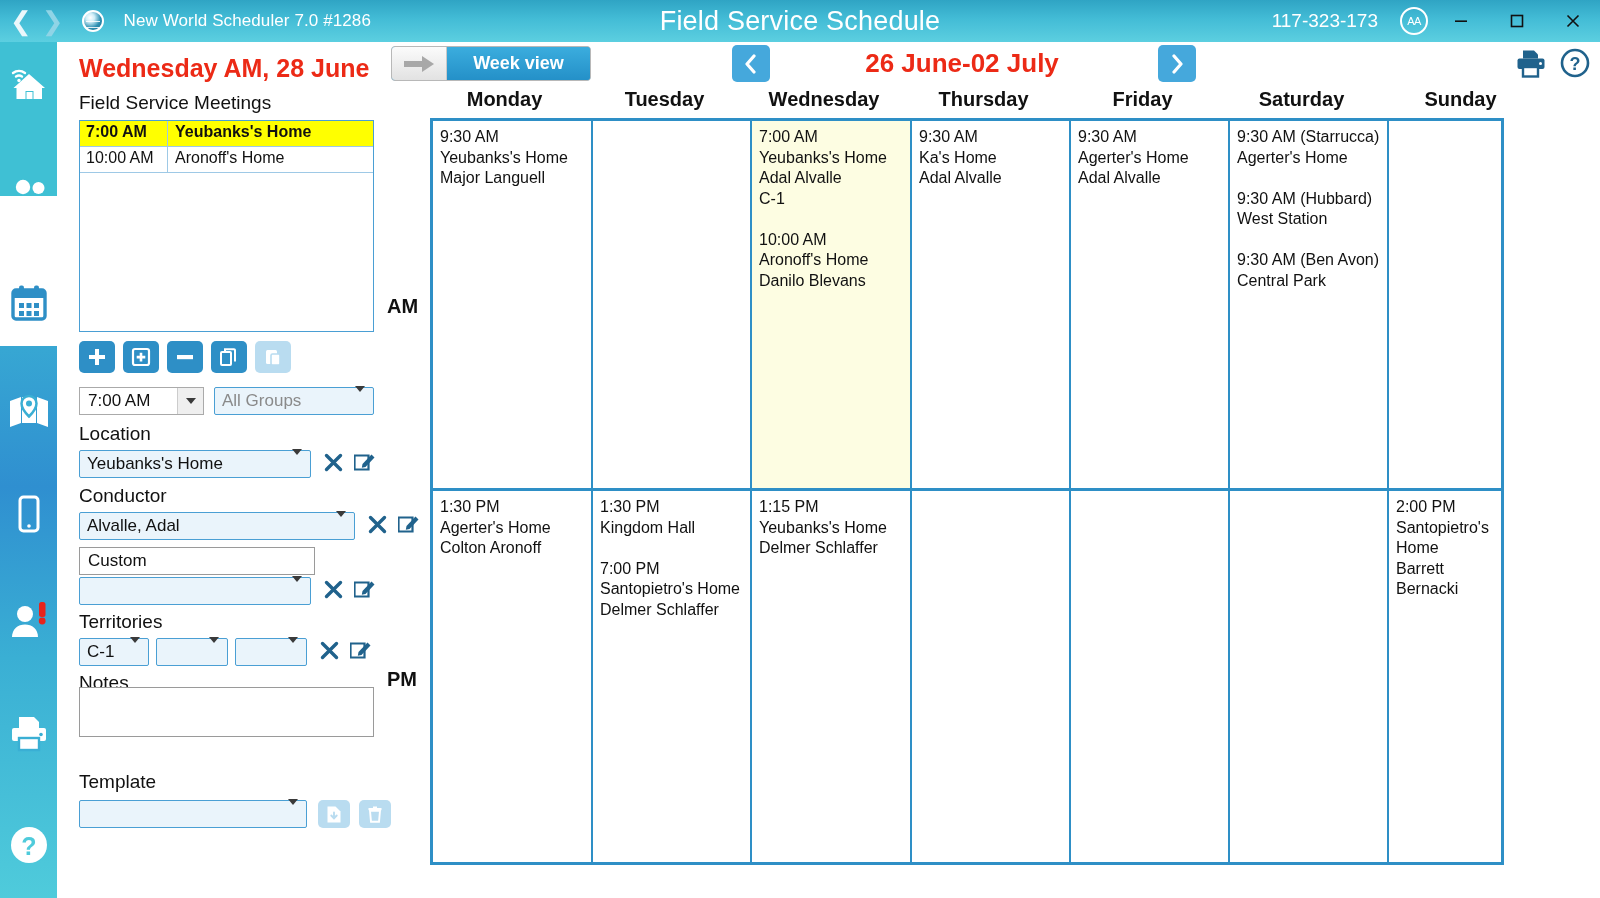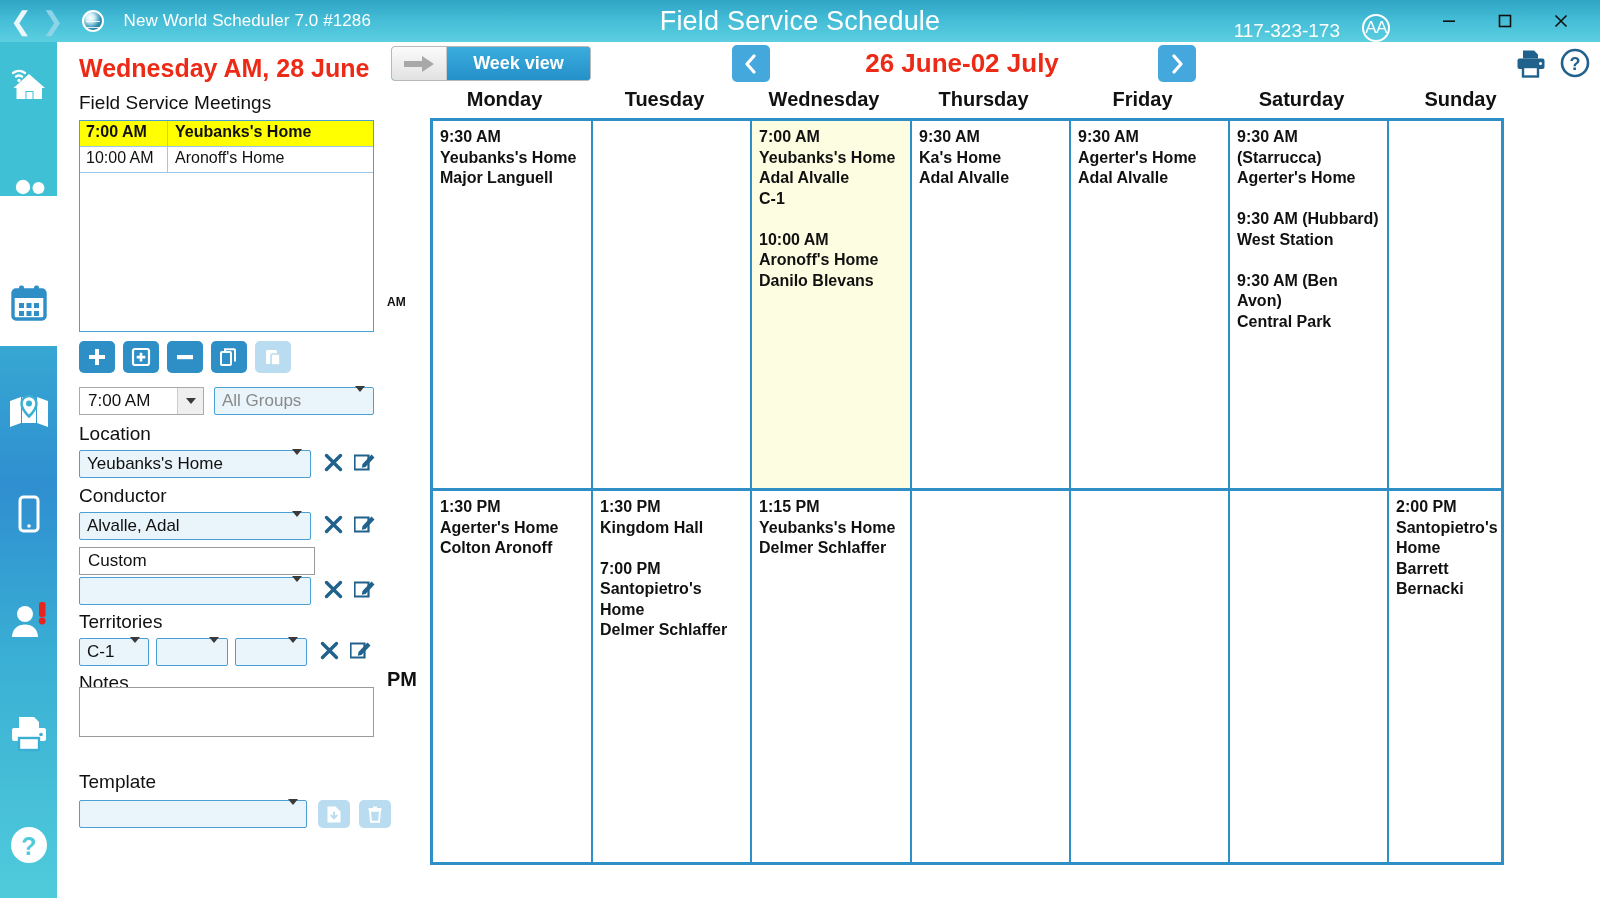--- a/index.html
+++ b/index.html
@@ -34,26 +34,26 @@
     opacity:.85;
   }
   .tb-appname{
     color:#ffffff; font-size:17px; margin-left:10px; white-space:nowrap;
     letter-spacing:.1px;
   }
   .tb-title{
     position:absolute; left:0; right:0; text-align:center; color:#ffffff;
     font-size:27px; pointer-events:none; letter-spacing:.2px;
   }
-  .tb-right{ margin-left:auto; display:flex; align-items:flex-end; gap:10px; padding-right:16px; }
+  .tb-right{ margin-left:auto; display:flex; align-items:center; gap:10px; padding-right:4px; }
   .tb-serial{ color:#ffffff; font-size:19px; margin-right:12px; white-space:nowrap; }
   .aa-badge{
     width:28px;height:28px;border-radius:50%;border:2px solid #ffffff;
-    color:#ffffff; font-size:17px; display:flex;align-items:center;justify-content:center;
-    margin-right:26px; letter-spacing:-.5px;
+    color:#ffffff; font-size:11px; display:flex;align-items:center;justify-content:center;
+    letter-spacing:-.5px;
   }
   .winbtn{
     width:46px;height:42px;display:flex;align-items:center;justify-content:center;
     color:#1a1a1a; font-size:17px;
   }
   .winbtn svg{ display:block; }
 
   
   .rail{
     position:absolute; left:0; top:42px; width:57px; height:856px;
@@ -170,31 +170,31 @@
   .tool-right{ position:absolute; right:10px; top:6px; display:flex; align-items:center; gap:14px; }
 
   .daysrow{
     position:absolute; left:396px; top:88px; width:1198px; height:30px;
     display:flex;
   }
   .daycol-head{
     flex:0 0 auto; text-align:center; font-size:20px; font-weight:bold; color:#111;
   }
   .amlabel{
-    position:absolute; left:387px; top:295px; font-size:12px; font-weight:bold; color:#111;
+    position:absolute; left:387px; top:295px; font-size:20px; font-weight:bold; color:#111;
   }
   .pmlabel{
     position:absolute; left:387px; top:668px; font-size:20px; font-weight:bold; color:#111;text-align:right;
   }
 
   .grid{
     position:absolute; left:430px; top:118px; width:1074px; height:747px;
     border:3px solid #2e8fc6; background:#ffffff;
   }
-  .grid-row{ display:flex;font-weight:bold; }
+  .grid-row{ display:flex; }
   .grid-row.am{ height:370px; border-bottom:3px solid #2e8fc6; }
   .grid-row.pm{ height:371px; }
   .cell{
     flex:0 0 auto; border-right:2px solid #2e8fc6; padding:6px 6px 0 7px;
     font-size:16px; line-height:20.5px; color:#111; overflow:hidden;
     white-space:pre-line;
   }
   .cell:last-child{ border-right:none; }
   .cell.today{ background:#fdfde2; }
 </style>
@@ -375,21 +375,21 @@
     <span class="icon-edit">
       <svg width="23" height="23" viewBox="0 0 23 23">
         <path d="M2.5 4.5 h12 v14 h-14 v-14 z" fill="none" stroke="#20628c" stroke-width="2.2"></path>
         <path d="M8.5 13 L17.5 3.5 L20.5 6.5 L11.5 16 L7.8 16.8 z" fill="#20628c"></path>
       </svg>
     </span>
   </div>
 
   <div class="lbl" style="top:443px;">Conductor</div>
   <div class="fieldrow" style="top:470px;">
-    <div class="cmb" style="width:232px;">
+    <div class="cmb" style="width:276px;">
       <span class="val">Alvalle, Adal</span>
       <span class="caret"><span class="caret-tri"></span></span>
     </div>
     <span class="icon-x">
       <svg width="21" height="21" viewBox="0 0 21 21">
           <path d="M3.5 3.5 L17.5 17.5 M17.5 3.5 L3.5 17.5" stroke="#20628c" stroke-width="3.4" stroke-linecap="round"></path>
         </svg>
     </span>
     <span class="icon-edit">
       <svg width="23" height="23" viewBox="0 0 23 23">

